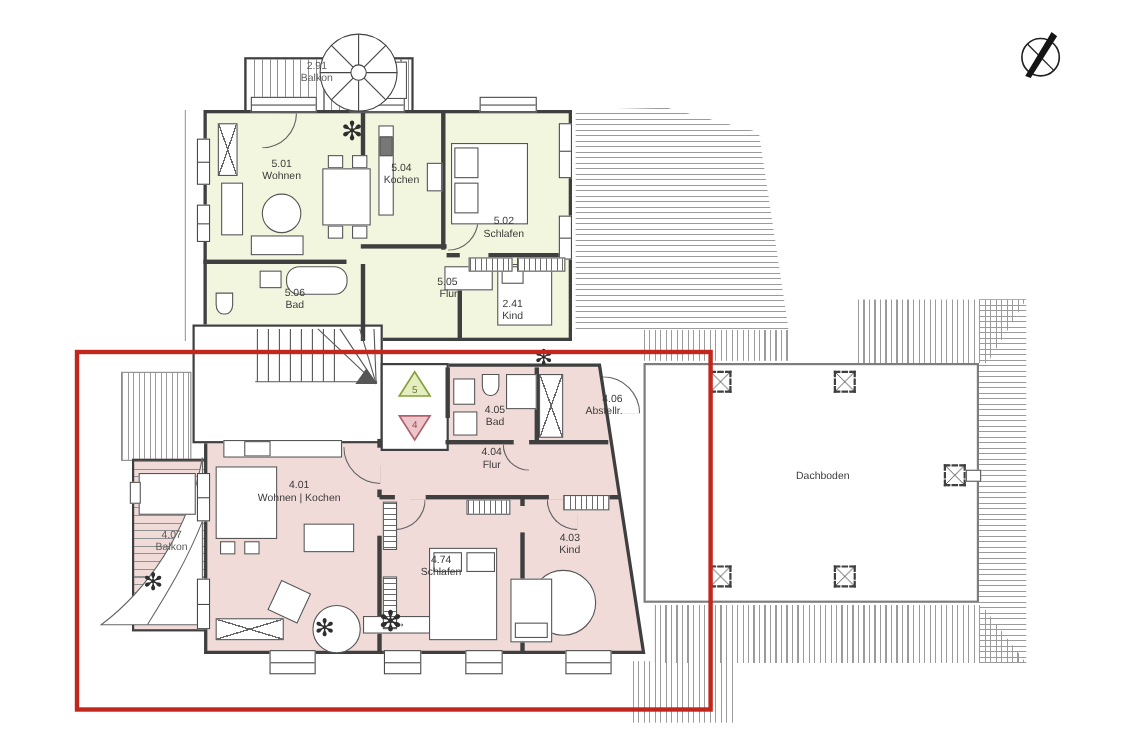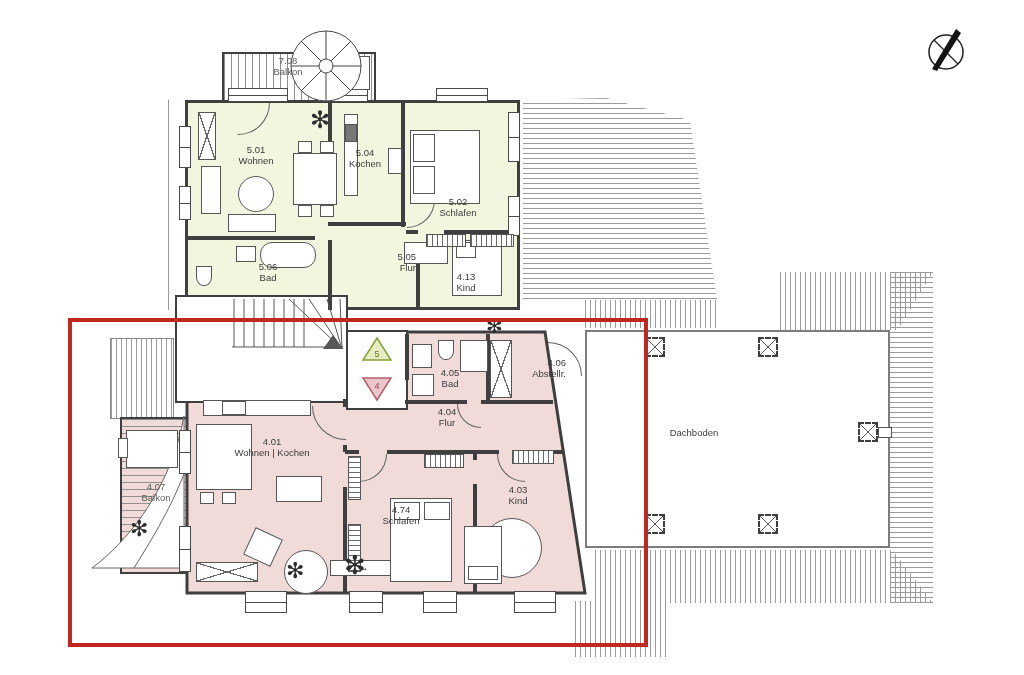--- a/index.html
+++ b/index.html
@@ -235,25 +235,25 @@
   </div>
   <div class="lbl" style="left:268px;top:262px;">
     <span class="num">5.06</span>
     <span class="nm">Bad</span>
   </div>
   <div class="lbl" style="left:371px;top:252px;align-items:flex-end;">
     <span class="num">5.05</span>
     <span class="nm">Flur</span>
   </div>
   <div class="lbl" style="left:466px;top:272px;">
-    <span class="num">4.13</span>
+    <span class="num">2.41</span>
     <span class="nm">Kind</span>
   </div>
   <div class="lbl lbl-gray" style="left:288px;top:56px;">
-    <span class="num">7.08</span>
+    <span class="num">2.91</span>
     <span class="nm">Balkon</span>
   </div>
   <div class="lbl" style="left:272px;top:437px;text-align:center;">
     <span class="num">4.01</span>
     <span class="nm">Wohnen | Kochen</span>
   </div>
   <div class="lbl" style="left:401px;top:505px;">
     <span class="num">4.74</span>
     <span class="nm">Schlafen</span>
   </div>
@@ -270,21 +270,21 @@
     <span class="nm">Bad</span>
   </div>
   <div class="lbl" style="left:521px;top:358px;text-align:right;">
     <span class="num">4.06</span>
     <span class="nm">Abstellr.</span>
   </div>
   <div class="lbl lbl-gray" style="left:156px;top:482px;">
     <span class="num">4.07</span>
     <span class="nm">Balkon</span>
   </div>
-  <div class="lbl" style="left:694px;top:428px;">
+  <div class="lbl" style="left:748px;top:428px;">
     <span class="nm">Dachboden</span>
   </div>
 
   <div class="redbox" style="left:68px;top:318px;width:572px;height:321px;"></div>
 
   <svg style="left:912px;top:12px;z-index:6;" width="72" height="72">
     <circle cx="34" cy="40" r="17" fill="none" stroke="#222" stroke-width="1.5"></circle>
     <line x1="22" y1="28" x2="46" y2="52" stroke="#222" stroke-width="1.2"></line>
     <polygon points="20,57 44,17 49,21 25,59" fill="#151515"></polygon>
   </svg>

